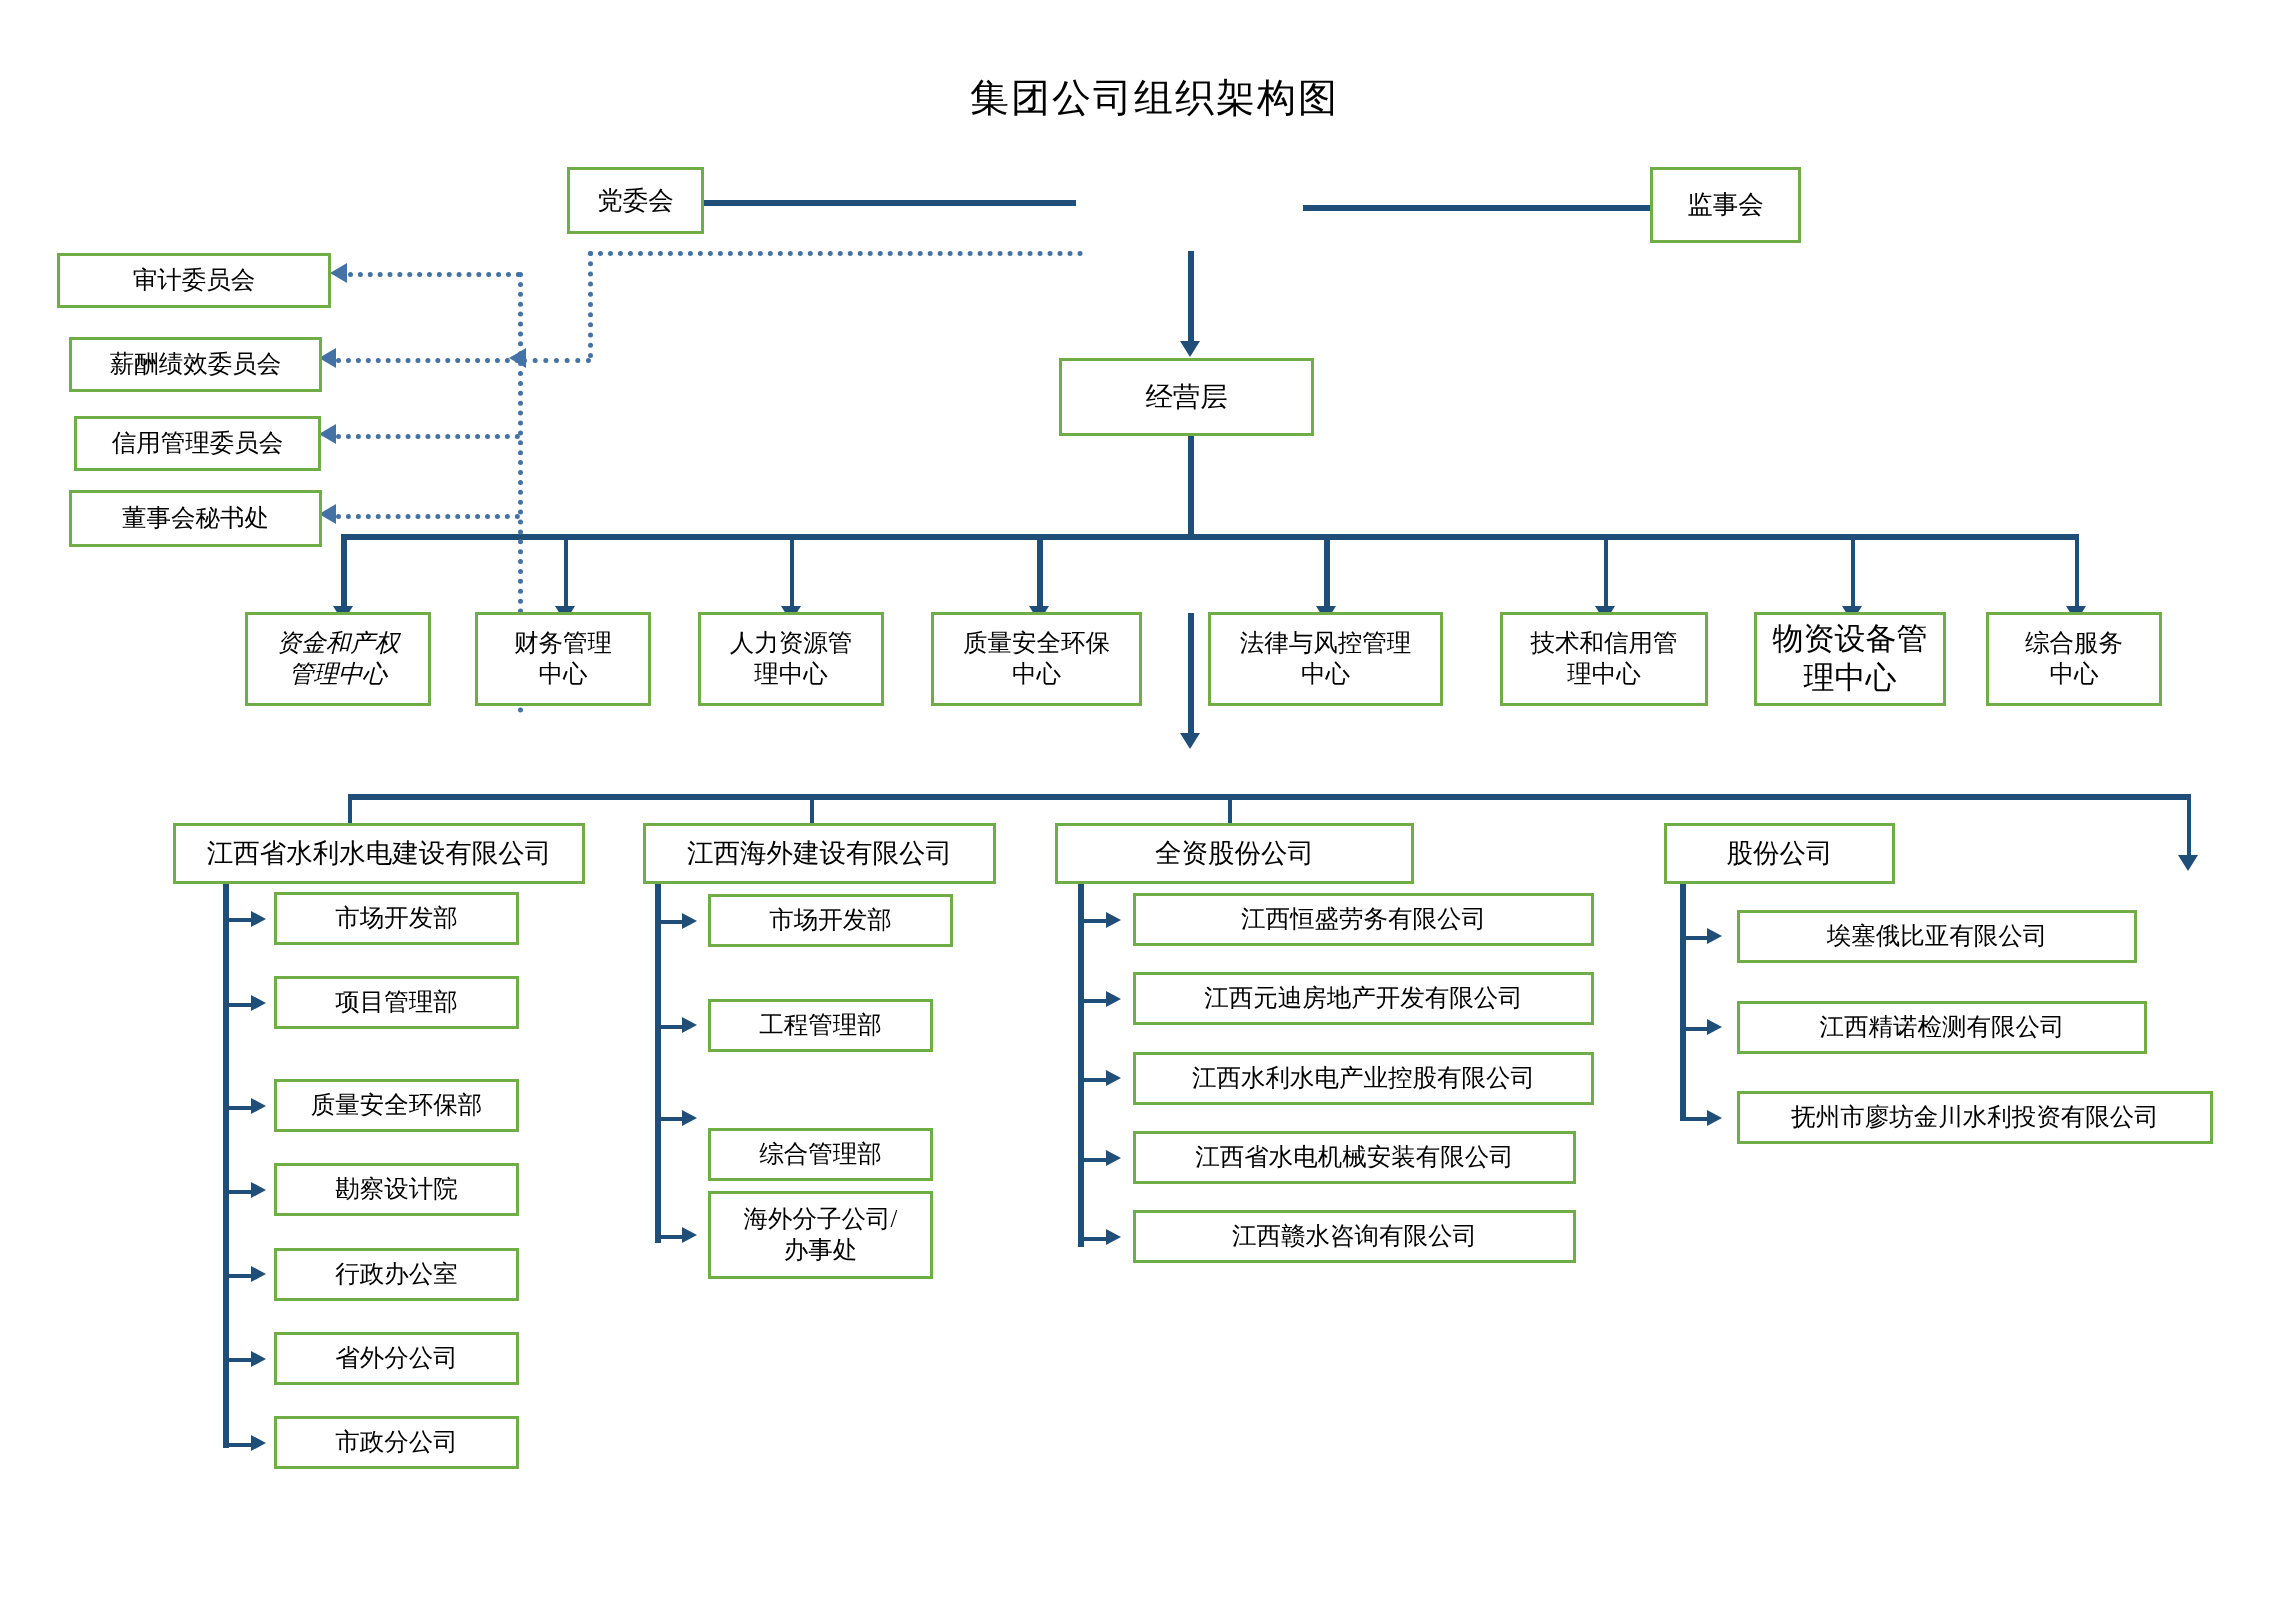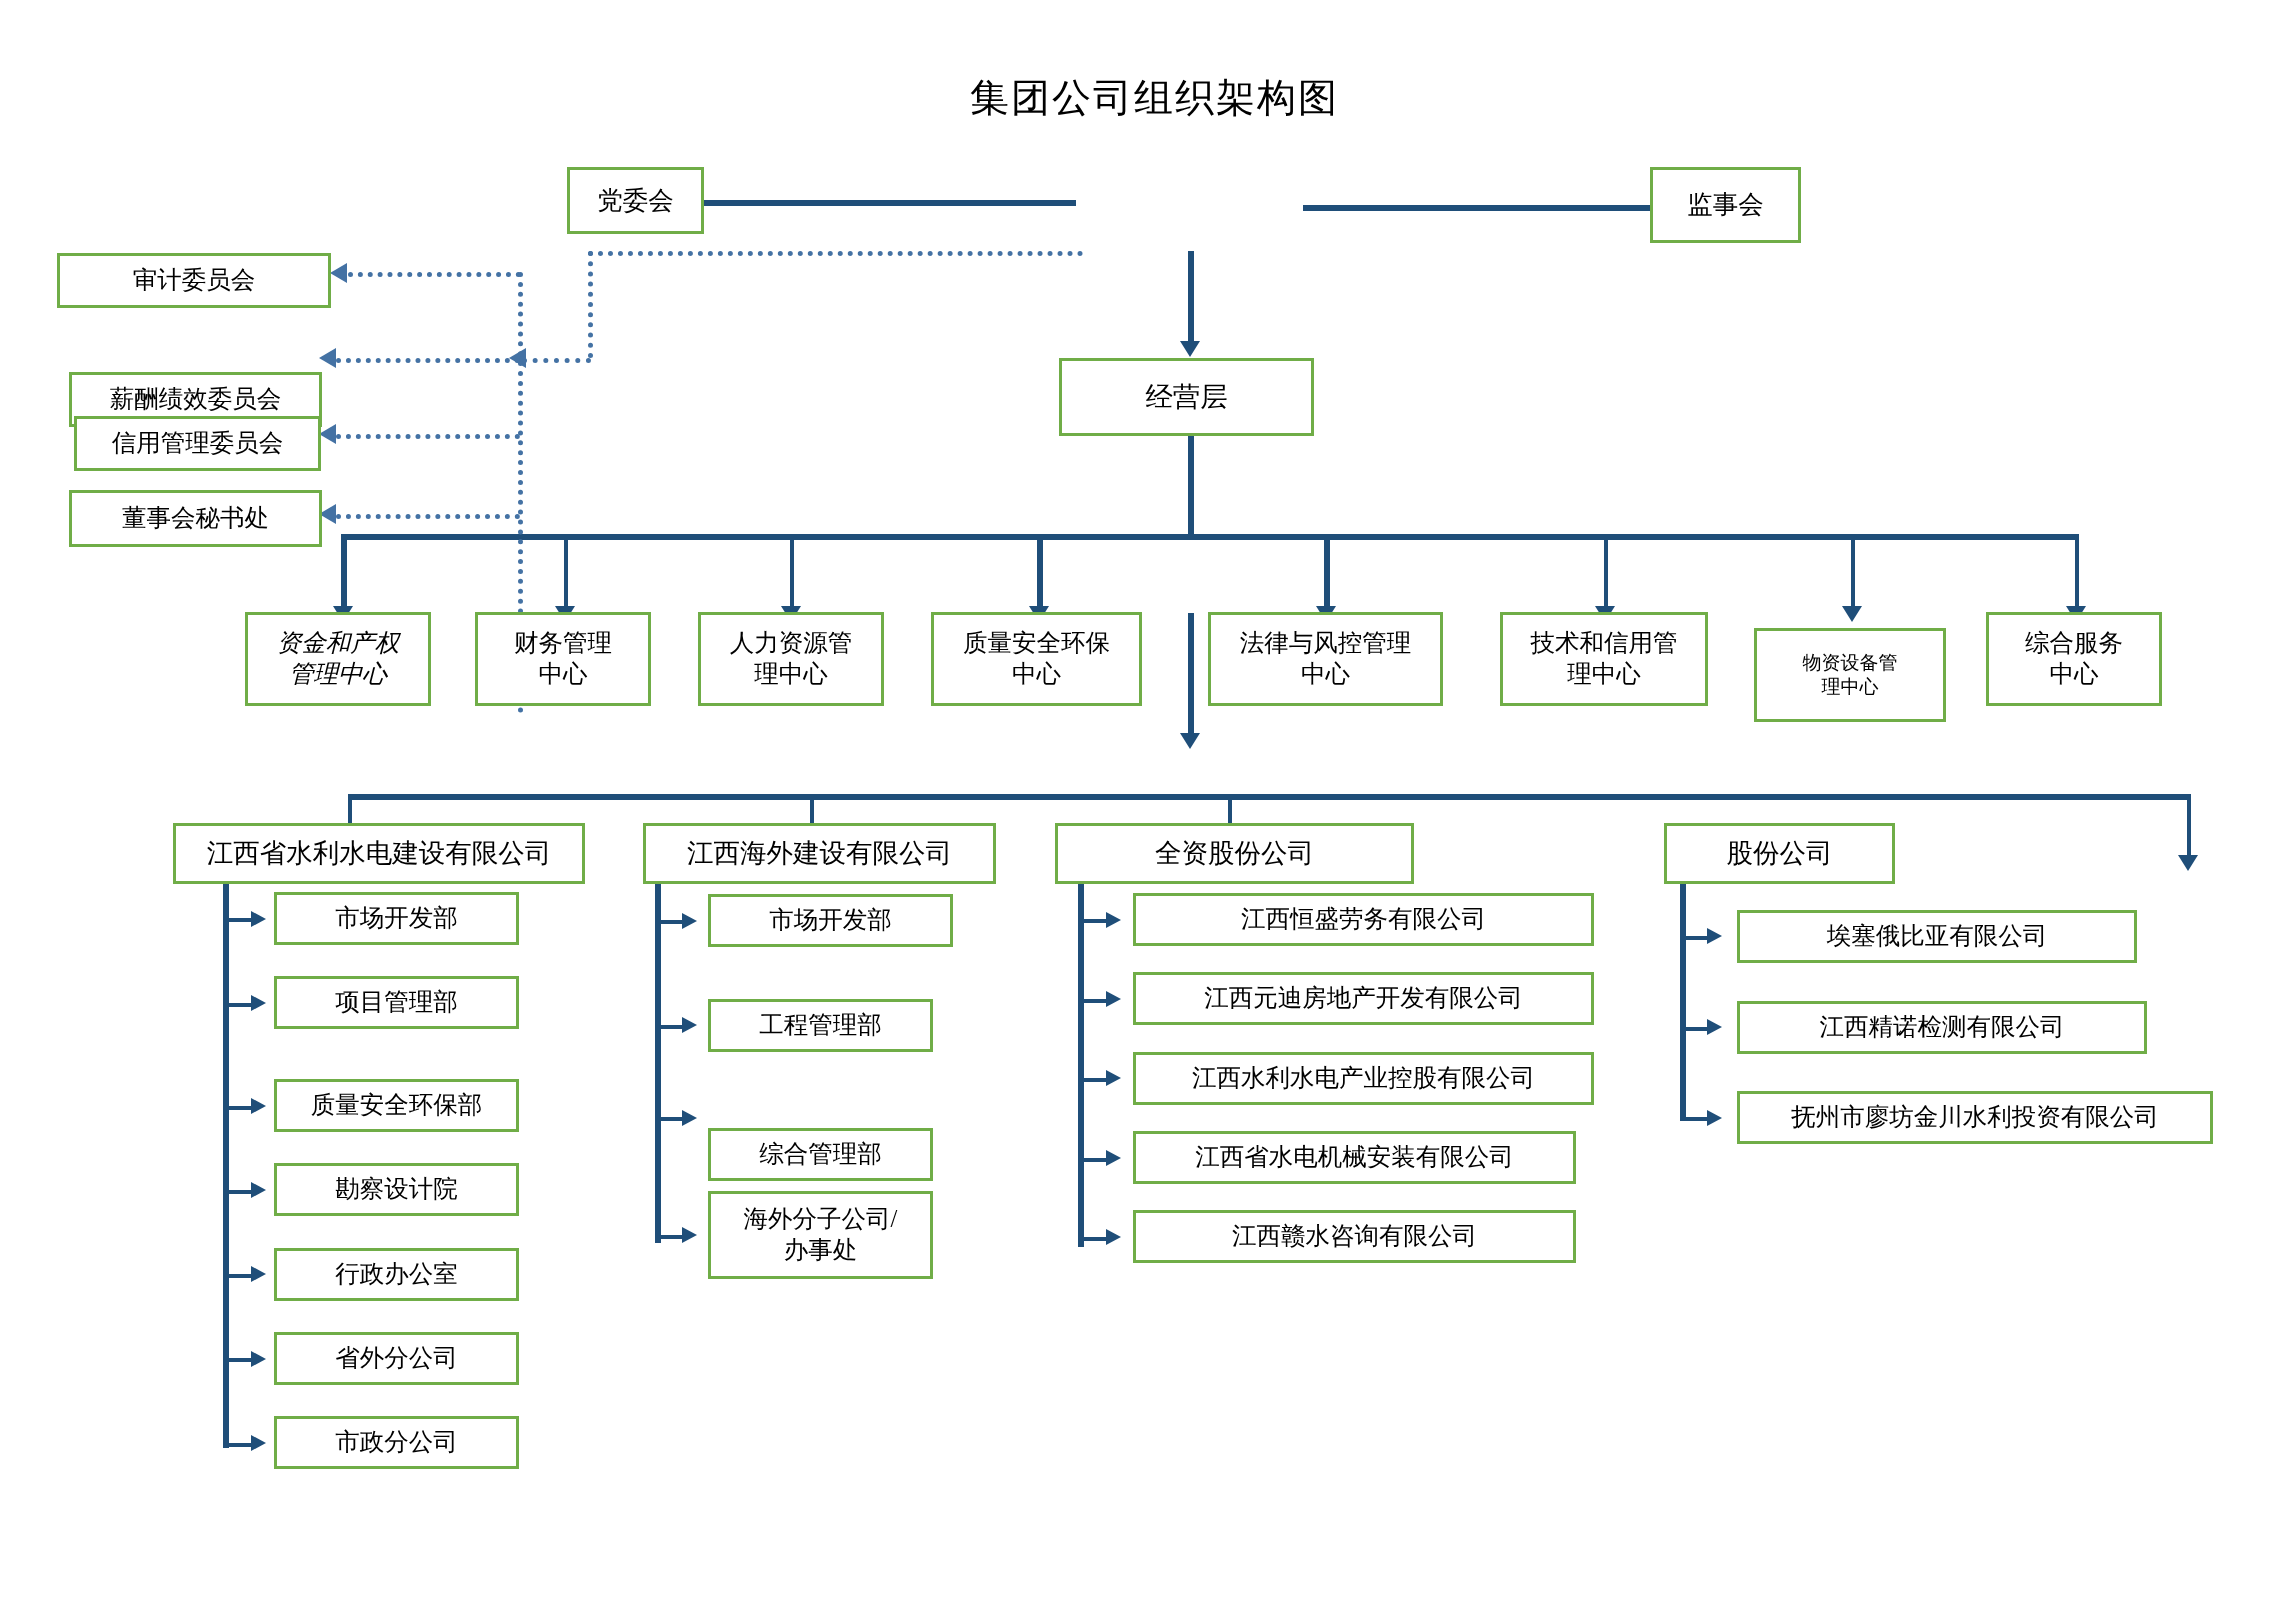--- a/index.html
+++ b/index.html
@@ -103,21 +103,21 @@
     <span>监事会</span>
   </div>
 
   <div class="box" style="left:1059px;top:358px;width:255px;height:78px;font-size:27.4px;">
     <span>经营层</span>
   </div>
 
   <div class="box" style="left:57px;top:253px;width:274px;height:55px;font-size:24.5px;">
     <span>审计委员会</span>
   </div>
-  <div class="box" style="left:69px;top:337px;width:253px;height:55px;font-size:24.5px;margin-top:35px;">
+  <div class="box" style="left:69px;top:337px;width:253px;height:55px;font-size:24.5px;">
     <span>薪酬绩效委员会</span>
   </div>
   <div class="box" style="left:74px;top:416px;width:247px;height:55px;font-size:24.5px;">
     <span>信用管理委员会</span>
   </div>
   <div class="box" style="left:69px;top:490px;width:253px;height:57px;font-size:24.5px;">
     <span>董事会秘书处</span>
   </div>
 
   <div class="box" style="left:245px;top:612px;width:186px;height:94px;font-size:24.5px;flex-direction:column;font-style:italic;">
@@ -137,21 +137,21 @@
     <span>中心</span>
   </div>
   <div class="box" style="left:1208px;top:612px;width:235px;height:94px;font-size:24.5px;flex-direction:column;">
     <span>法律与风控管理</span>
     <span>中心</span>
   </div>
   <div class="box" style="left:1500px;top:612px;width:208px;height:94px;font-size:24.5px;flex-direction:column;">
     <span>技术和信用管</span>
     <span>理中心</span>
   </div>
-  <div class="box" style="left:1754px;top:628px;width:192px;height:94px;font-size:19px;flex-direction:column;">
+  <div class="box" style="left:1754px;top:612px;width:192px;height:94px;font-size:31px;flex-direction:column;">
     <span>物资设备管</span>
     <span>理中心</span>
   </div>
   <div class="box" style="left:1986px;top:612px;width:176px;height:94px;font-size:24.5px;flex-direction:column;">
     <span>综合服务</span>
     <span>中心</span>
   </div>
 
   <div class="box" style="left:173px;top:823px;width:412px;height:61px;font-size:26.5px;">
     <span>江西省水利水电建设有限公司</span>

